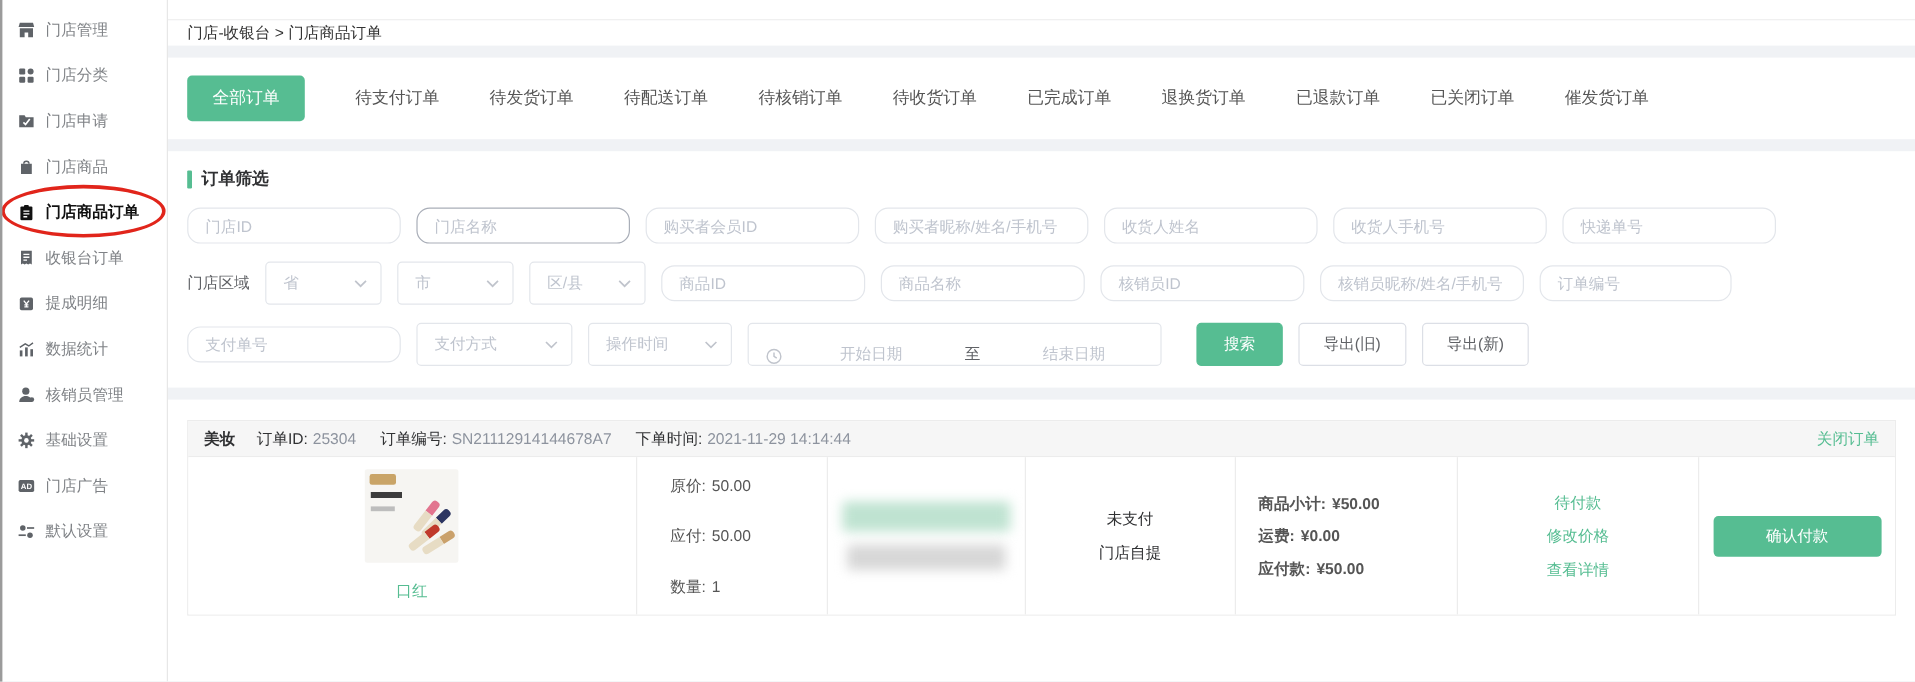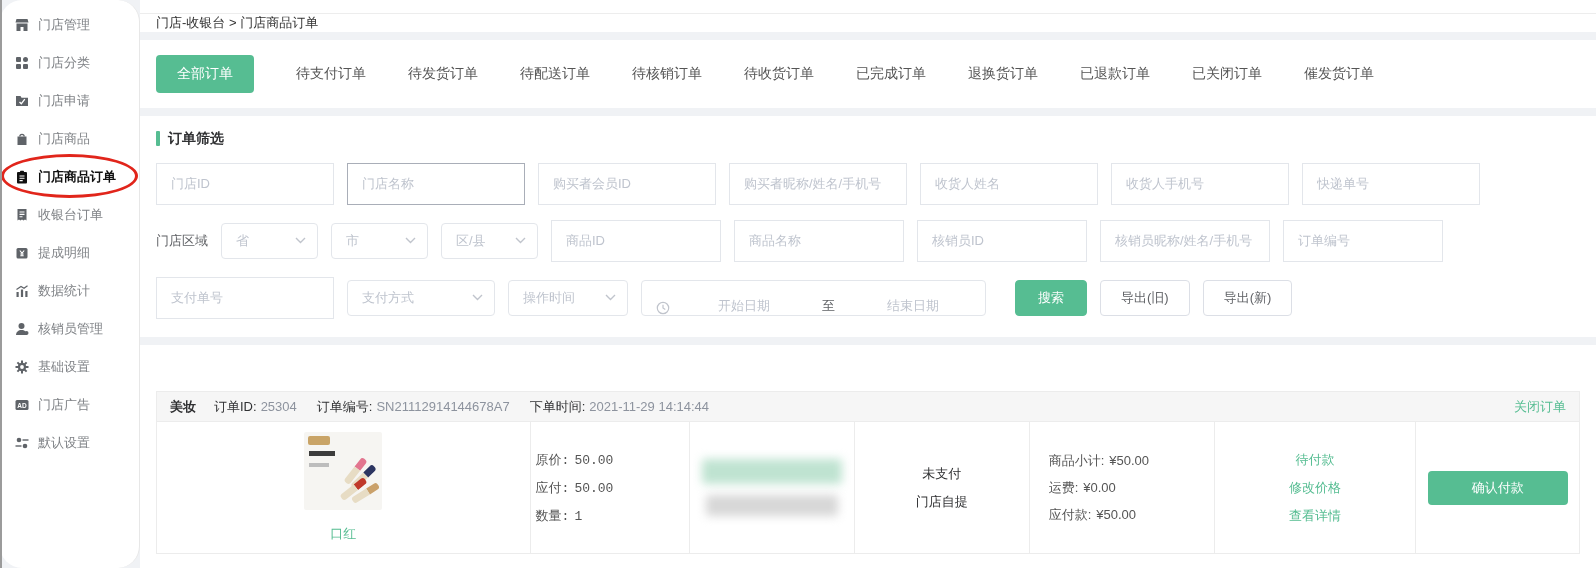--- a/index.html
+++ b/index.html
@@ -3,21 +3,21 @@
 <meta charset="utf-8">
 <style>
   * { margin:0; padding:0; box-sizing:border-box; }
   html,body { width:1596px; height:568px; overflow:hidden; }
   body { font-family:"Liberation Sans","DejaVu Sans",sans-serif; background:#f0f2f5; display:flex; }
 
   
   .win-edge { position:absolute; left:0; top:0; width:2px; height:100%; background:#9b9b9b; z-index:9; }
 
   
-  .sidebar { width:140px; min-width:140px; background:#fff; border-right:1px solid #e7e7e7; padding-top:6px; position:relative; height:100%;border-radius:22px; }
+  .sidebar { width:140px; min-width:140px; background:#fff; border-right:1px solid #e7e7e7; padding-top:6px; position:relative; height:100%; }
   .side-item { height:38px; display:flex; align-items:center; gap:9px; padding-left:15px; font-size:13px; color:#7f8286; cursor:pointer; }
   .side-item svg { width:14px; height:14px; flex:none; color:#5f6368; }
   .side-item.active { color:#111; font-weight:bold; }
   .side-item.active svg { color:#111; }
   .red-circle { position:absolute; left:1px; top:154px; width:137px; height:44px; border:3px solid #e1251b; border-radius:50%; pointer-events:none; z-index:5; }
 
   
   .content { flex:1; display:flex; flex-direction:column; height:100%; overflow:hidden; }
   .top-strip { height:17px; background:#fff; border-bottom:1px solid #ededed; }
   .breadcrumb-bar { height:21px; background:#fff; display:flex; align-items:center; padding-left:16px; font-size:13px; color:#333; }
@@ -26,75 +26,75 @@
   .card { background:#fff; }
   .tabs-card { padding:15px 16px; display:flex; align-items:center; gap:42px; }
   .tab { font-size:14px; color:#555; cursor:pointer; white-space:nowrap; }
   .tab.active { background:#56bd92; color:#fff; padding:10px 21px; border-radius:4px; font-size:14px; }
 
   .filter-card { padding:14px 16px 18px; }
   .sec-title { display:flex; align-items:center; gap:8px; font-size:14px; font-weight:bold; color:#303133; }
   .sec-bar { width:4px; height:15px; background:#56bd92; border-radius:1px; }
 
   .frow { display:flex; align-items:center; gap:13px; margin-top:15px; }
-  .input { height:42px; border:1px solid #e3e6eb; border-radius:0; padding:0 14px; font-size:13px; color:#333; background:#fff; outline:none; }
+  .input { height:30px; border:1px solid #e3e6eb; border-radius:11px; padding:0 14px; font-size:13px; color:#333; background:#fff; outline:none; }
   .input::placeholder { color:#bfc4ce; }
   .input.strong { border-color:#a9aeb8; }
   .select { height:36px; border:1px solid #e3e6eb; border-radius:4px; display:flex; align-items:center; justify-content:space-between; padding:0 11px 0 14px; color:#bfc4ce; font-size:13px; background:#fff; cursor:pointer; }
   .select svg { width:11px; height:7px; }
   .flabel { font-size:13px; color:#606266; white-space:nowrap; }
   .w178 { width:178px; } .w170 { width:170px; } .w160 { width:160px; }
-  .w130 { width:148px;align-items:center; } .w120 { width:120px; } .w97 { width:97px; }
+  .w130 { width:130px;align-items:center; } .w120 { width:120px; } .w97 { width:97px; }
 
   .date-box { width:345px; height:36px; border:1px solid #e3e6eb; border-radius:4px; display:flex; align-items:flex-end; padding:0 14px; background:#fff; cursor:pointer;gap:16px; }
   .date-box svg { width:14px; height:14px; color:#c0c4cc; flex:none; }
   .date-ph { flex:1; text-align:center; font-size:13px; color:#bfc4ce; }
   .date-to { font-size:13px; color:#606266; margin:0 4px; }
 
   .btn { height:36px; border-radius:4px; font-size:13px; cursor:pointer; border:1px solid #dcdfe6; background:#fff; color:#606266; padding:0 20px; }
   .btn.primary { background:#56bd92; border-color:#56bd92; color:#fff; padding:0 22px; margin-left:16px; }
 
   
   .list-card { flex:1; padding:14px 16px; }
   .list-head { display:flex; align-items:center; gap:14px; }
   .stats { display:flex; gap:18px; margin-left:22px; font-size:13px; color:#4d4f53; font-weight:bold; }
   .stats span { margin-left:4px; }
 
-  .order-block { margin-top:32px; border:1px solid #ececec; }
+  .order-block { margin-top:3px; border:1px solid #ececec; }
   .order-head { height:30px; background:#f6f6f6; border-bottom:1px solid #ececec; display:flex; align-items:center; padding:0 13px; font-size:13px; }
   .oh-cat { font-weight:bold; color:#303133; margin-right:14px; }
   .oh-pair { margin-right:16px; color:#303133; font-weight:bold; }
   .oh-pair span { color:#8d939e; font-weight:normal; margin-left:4px; }
   .oh-close { margin-left:auto; color:#56bd92; cursor:pointer; }
 
   .order-row { display:grid; grid-template-columns:26.2% 11.2% 11.6% 12.3% 13% 14.2% 1fr; min-height:100px; background:#fff; }
   .cell { border-left:1px solid #ececec; display:flex; flex-direction:column; justify-content:center; font-size:13px; color:#555; }
   .cell:first-child { border-left:none; }
 
   .cell-product { align-items:center; padding:10px 14px; gap:15px; }
   .thumb { width:78px; height:78px; background:#f6f5f2; border-radius:2px; position:relative; overflow:hidden; flex:none; cursor:pointer; }
   .thumb .badge { position:absolute; top:4px; left:4px; width:22px; height:9px; background:#c9a467; border-radius:2px; }
   .thumb .t1 { position:absolute; top:19px; left:5px; width:26px; height:5px; background:#3c3c3c; }
   .thumb .t2 { position:absolute; top:31px; left:5px; width:20px; height:4px; background:#bdbdbd; }
   .stick { position:absolute; width:7px; height:30px; border-radius:3px; }
   .stick i { display:block; width:100%; height:12px; border-radius:3px 3px 0 0; }
   .stick em { display:block; width:100%; height:18px; background:#e7dcc4; border-radius:0 0 3px 3px; }
   .prod-name { color:#56bd92; cursor:pointer; }
 
-  .cell-price { padding-left:5px; gap:10px;font-family:Liberation Mono, monospace; }
+  .cell-price { padding-left:28px; gap:24px; }
   .cell-price .ln span { margin-left:5px; }
 
   .cell-buyer { align-items:center; gap:11px; }
   .pill-g { width:140px; height:25px; background:#bfe3d1; border-radius:3px; filter:blur(5px); }
   .pill-x { width:132px; height:21px; background:#d7d7d7; border-radius:3px; filter:blur(5px); }
 
   .cell-status { align-items:center; gap:10px; color:#303133; }
 
   .cell-amounts { padding-left:19px; gap:9px; color:#555; }
-  .cell-amounts .ln span { margin-left:5px; }
+  .cell-amounts .ln span { margin-left:5px;font-weight:bold; }
 
   .cell-links { align-items:center; gap:10px; color:#56bd92; }
   .cell-links .lnk { cursor:pointer; }
 
   .cell-action { align-items:center; }
   .confirm-btn { width:140px; height:34px; background:#56bd92; color:#fff; border:none; border-radius:4px; font-size:13px; cursor:pointer; }
 </style>
 </head>
 <body>
 

